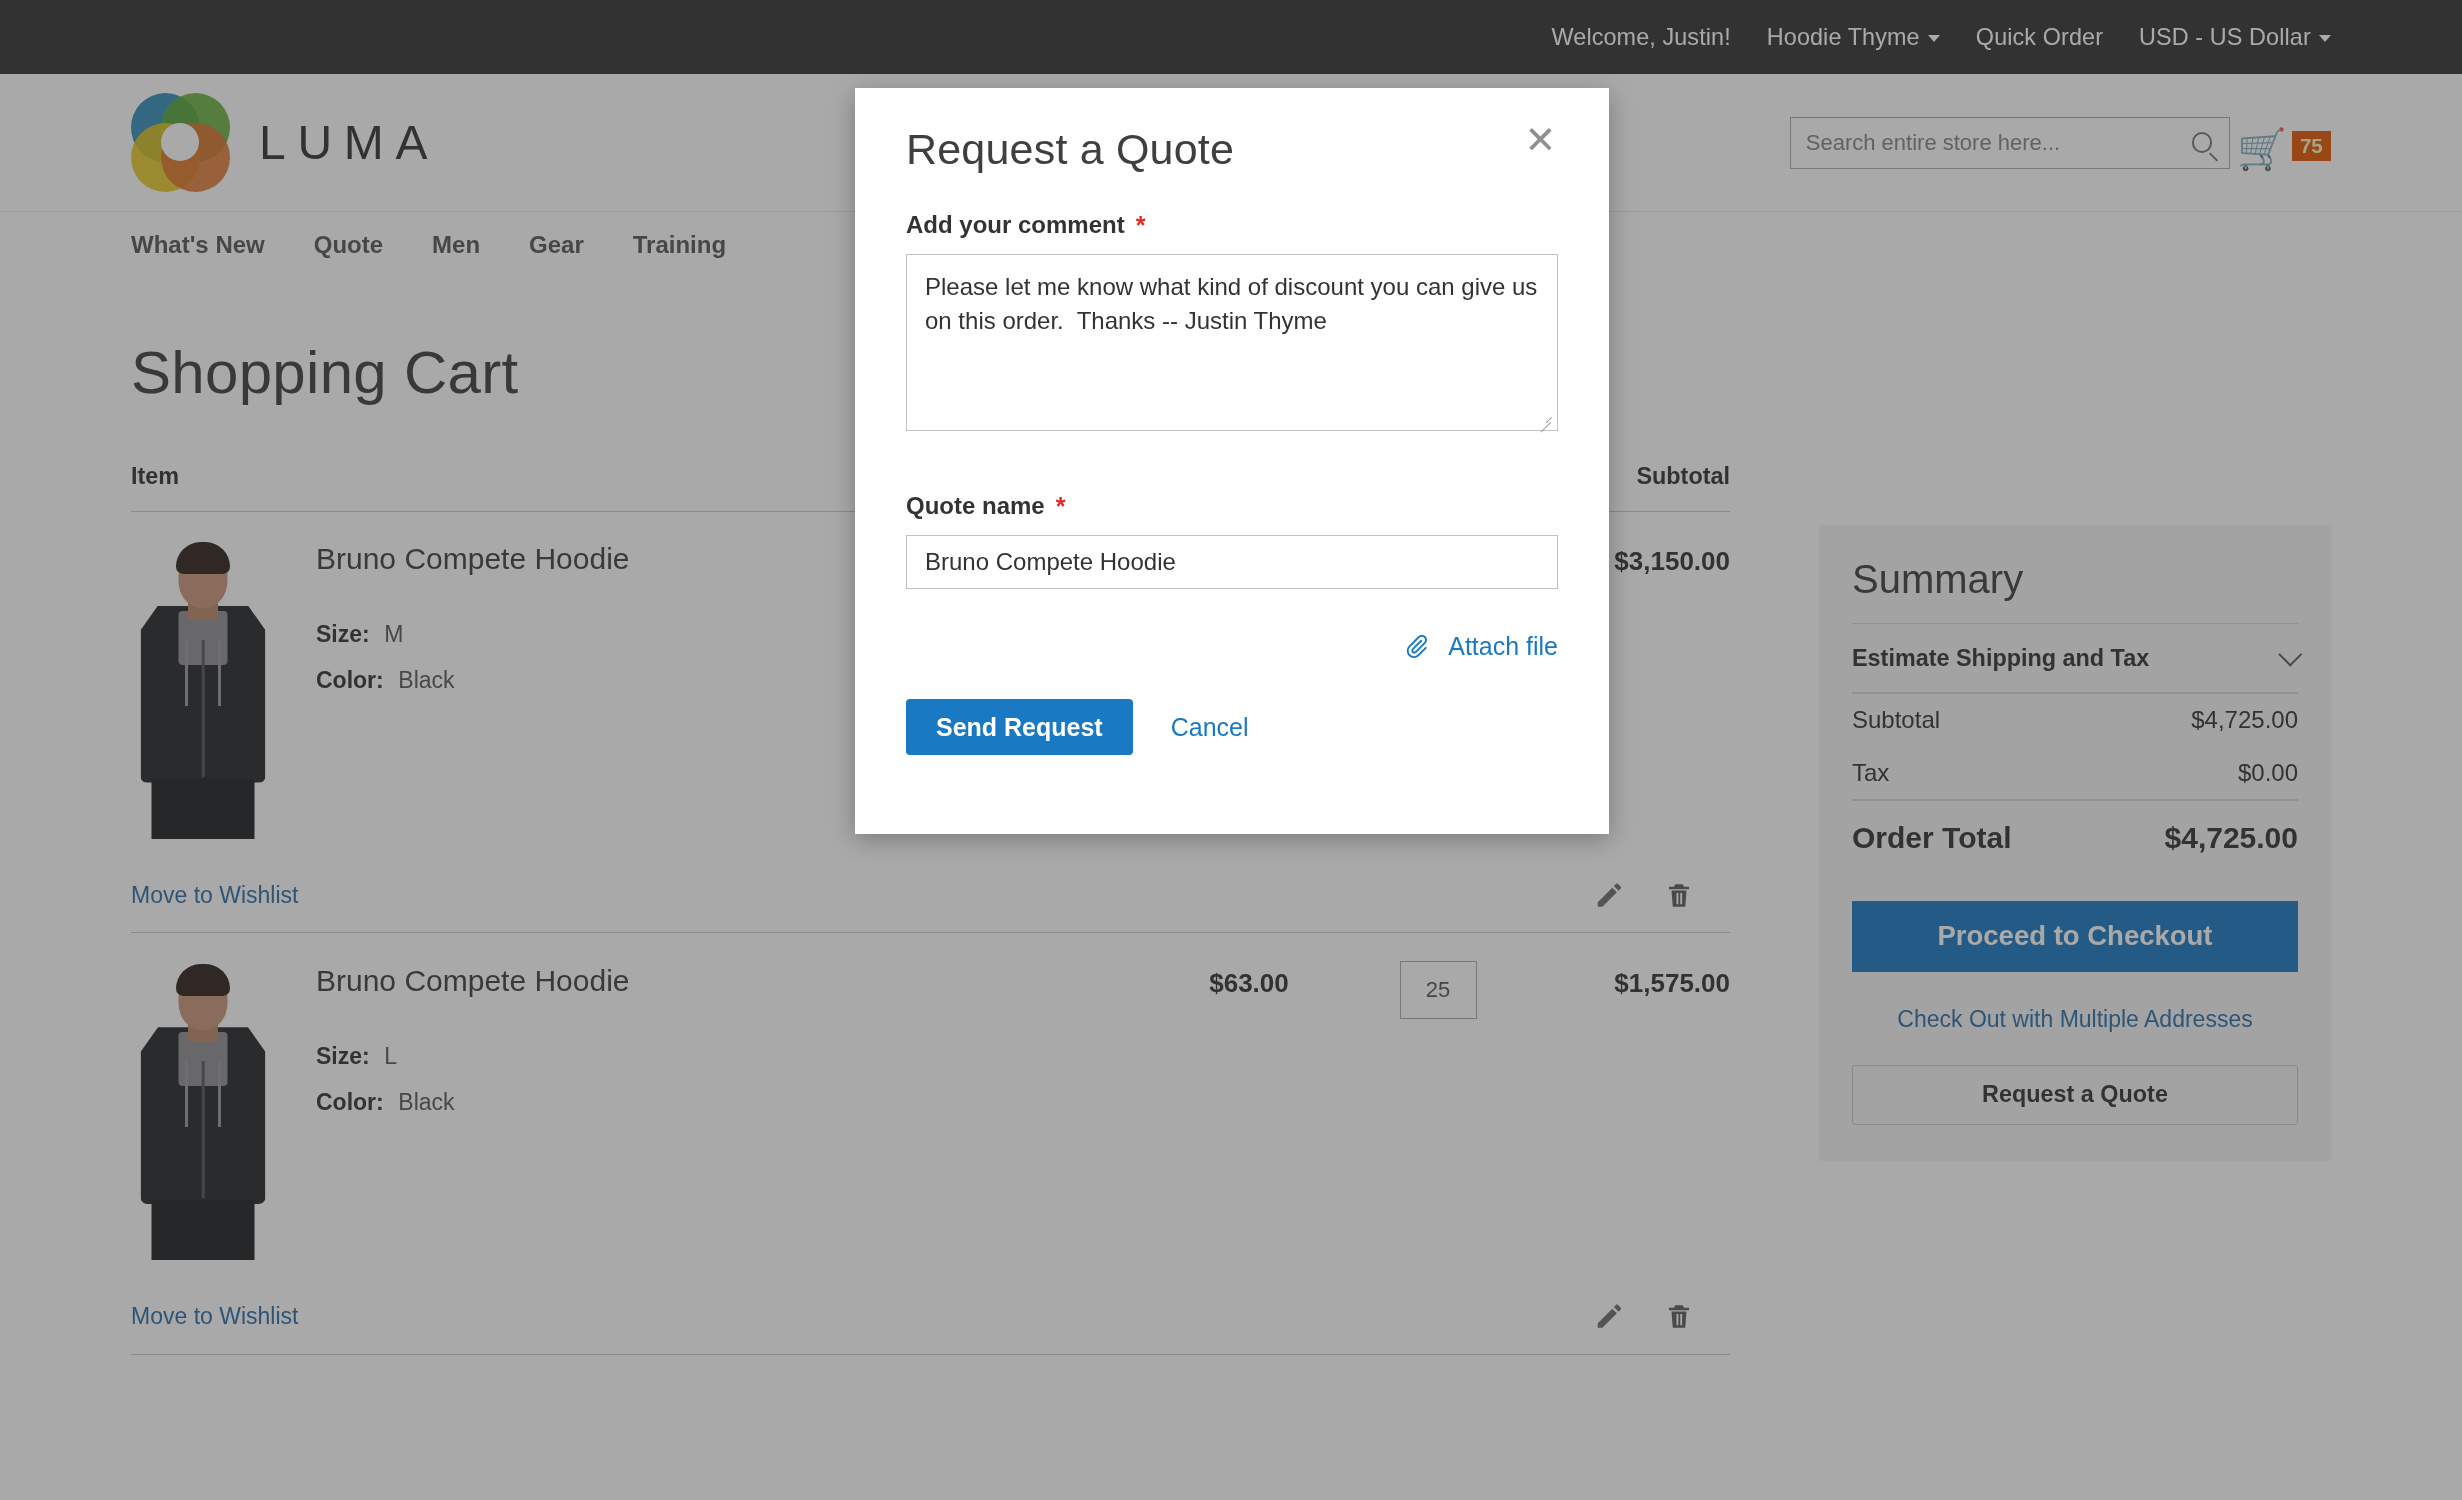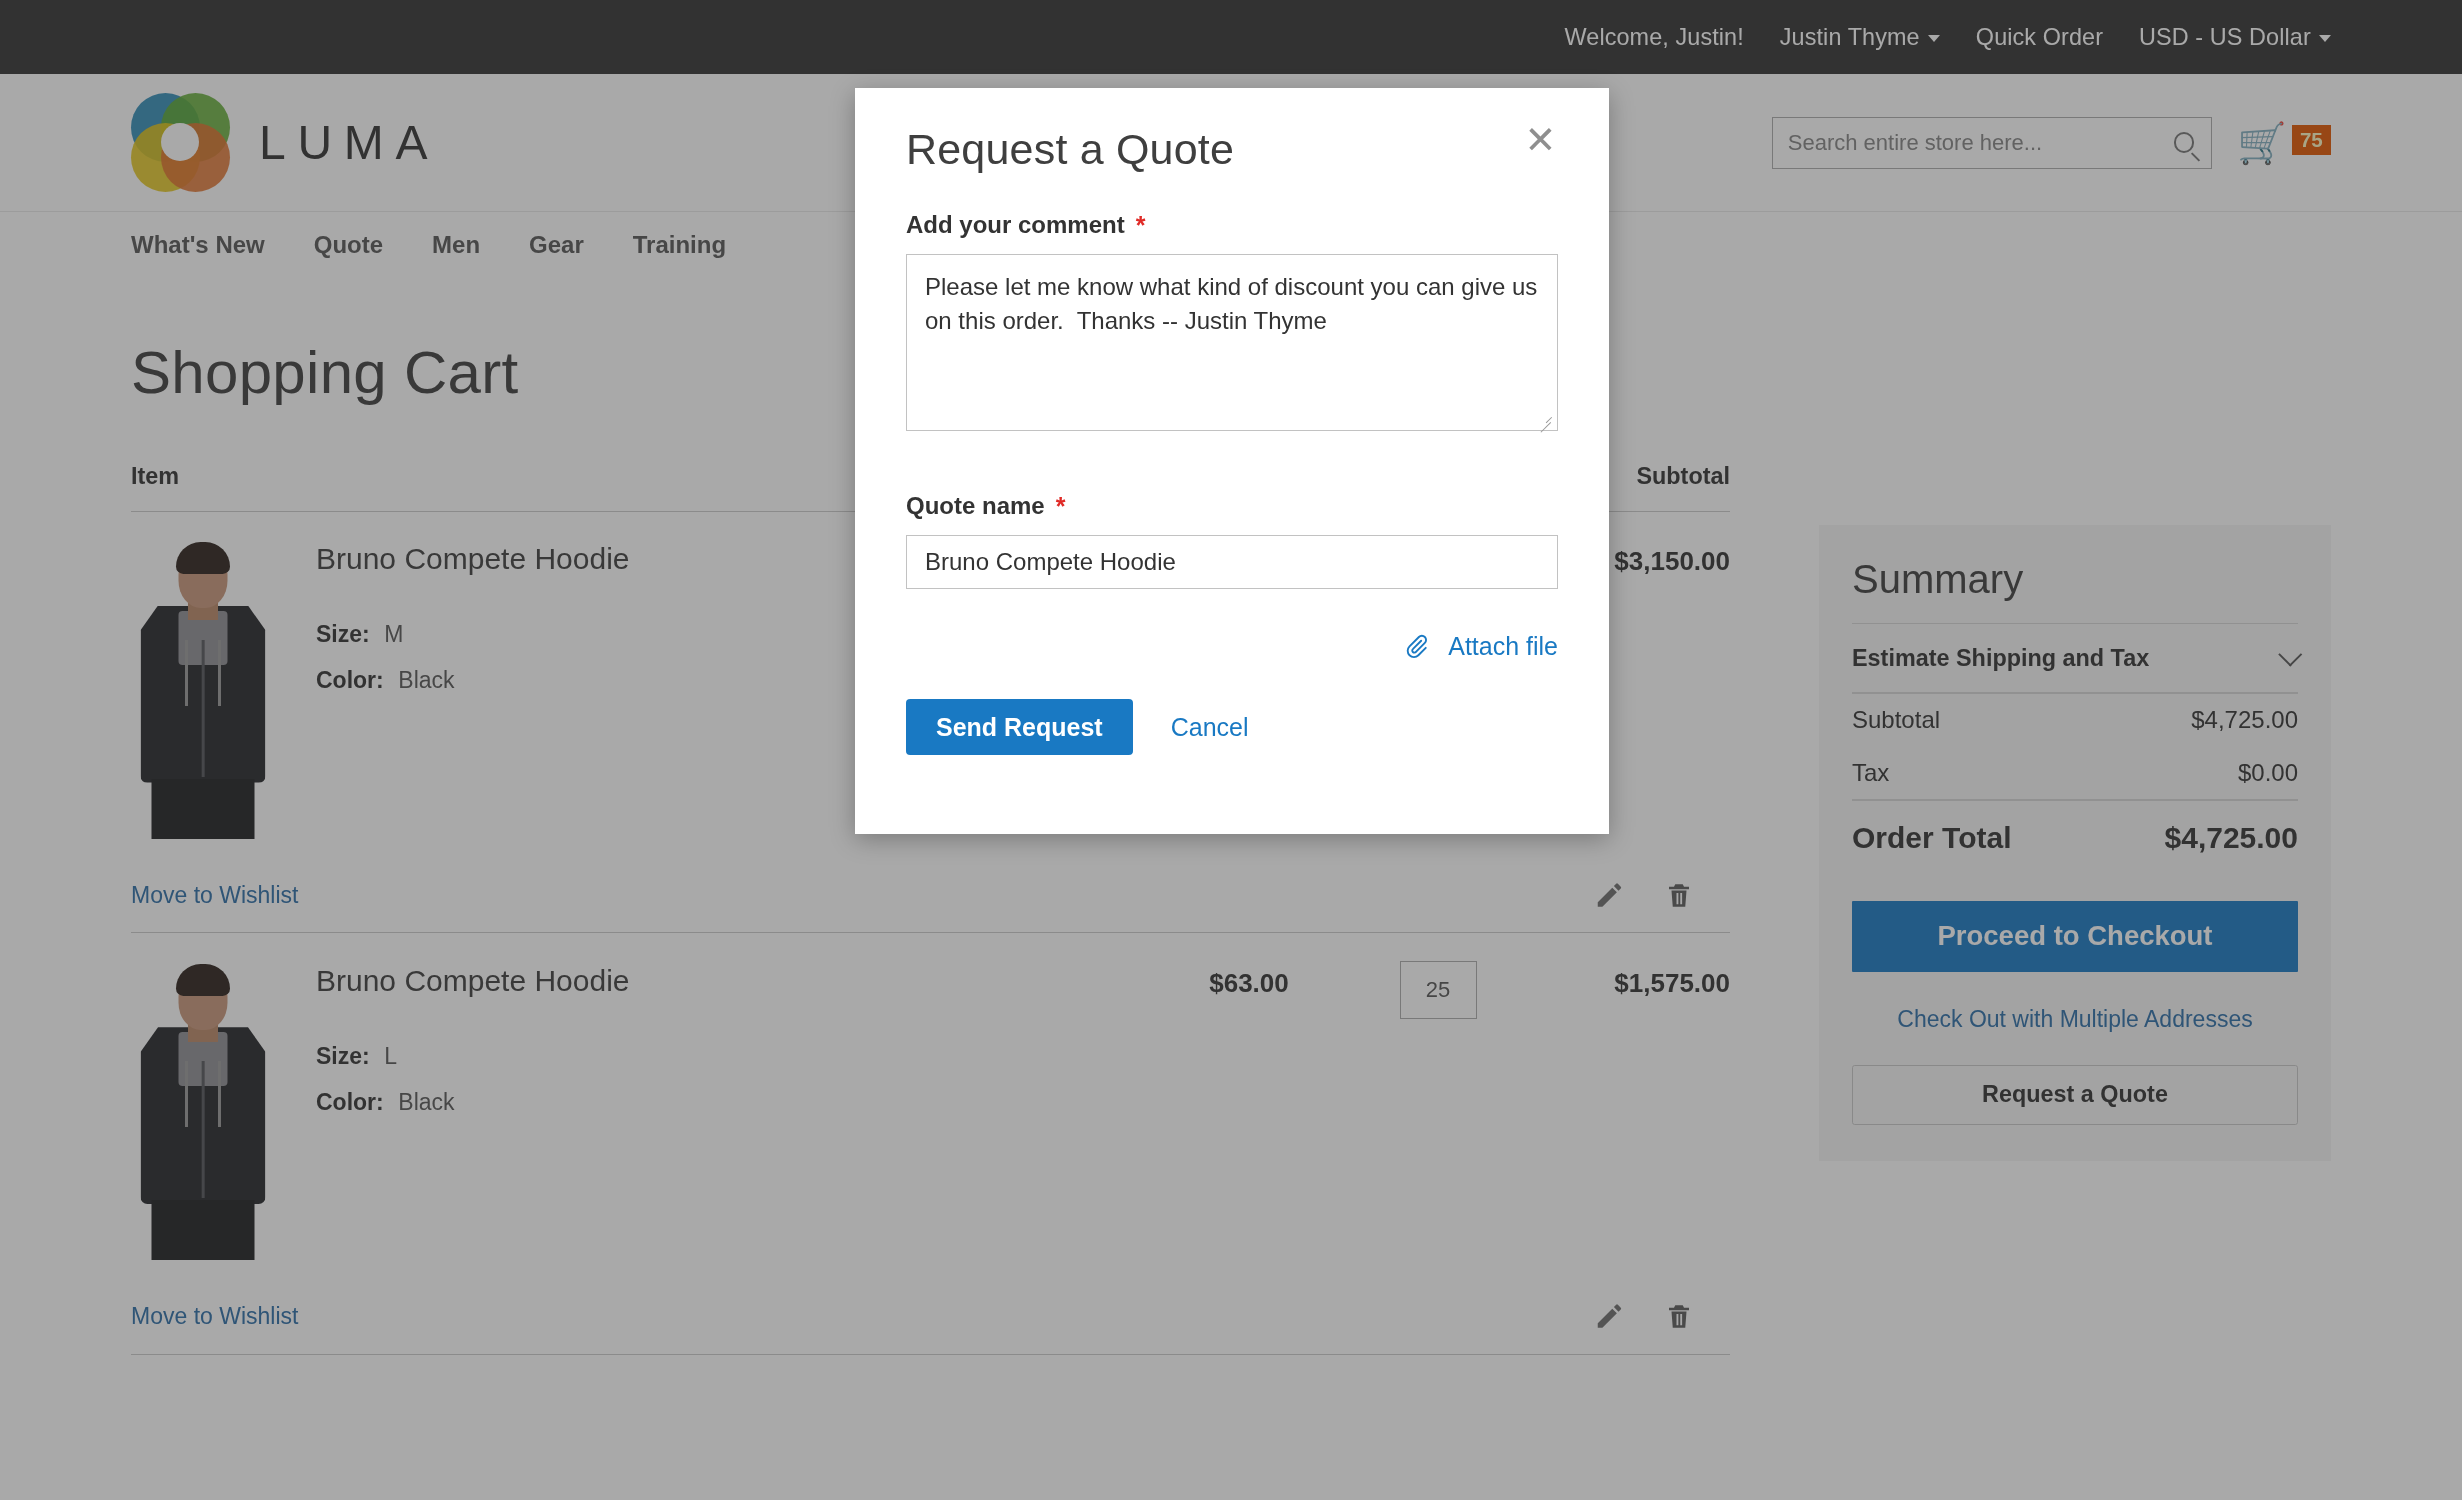--- a/index.html
+++ b/index.html
@@ -55,21 +55,21 @@
     position: absolute; left: 30px; top: 30px;
     width: 38px; height: 38px; border-radius: 50%;
     background: #ffffff; z-index: 5;
   }
   .logo-text {
     font-size: 48px; letter-spacing: 11.7px; color: #333333; font-weight: 400;
   }
 
   .search-area {
     position: absolute; right: 131px; top: 50%; transform: translateY(-50%);
-    display: flex; align-items: center; gap: 26px;
+    display: flex; align-items: flex-end; gap: 8px;
   }
   .search-box {
     width: 440px; height: 52px; border: 1.4px solid #adadad; background: #ffffff;
     display: flex; align-items: center; padding: 0 12.4px 0 15px;
   }
   .search-box .ph { flex: 1; font-size: 22px; color: #858585; }
   .mag {
     width: 20.6px; height: 20.6px; border: 2.1px solid #757575; border-radius: 50%;
     position: relative; flex: none; margin-right: 4.1px;
   }
@@ -290,21 +290,21 @@
 </style>
 </head>
 <body>
 
 <div id="page">
 
   <div id="store">
 
     <div class="topbar">
       <span>Welcome, Justin!</span>
-      <a href="#"><span>Justin Thyme</span><i class="caret-d"></i></a>
+      <a href="#"><span>Hoodie Thyme</span><i class="caret-d"></i></a>
       <a href="#">Quick Order</a>
       <a href="#"><span>USD - US Dollar</span><i class="caret-d"></i></a>
     </div>
 
     <div class="headerrow">
       <div class="logo-wrap">
         <div class="logo-mark">
           <i class="lc-blue"></i>
             <i class="lc-green"></i>
             <i class="lc-yellow"></i>

